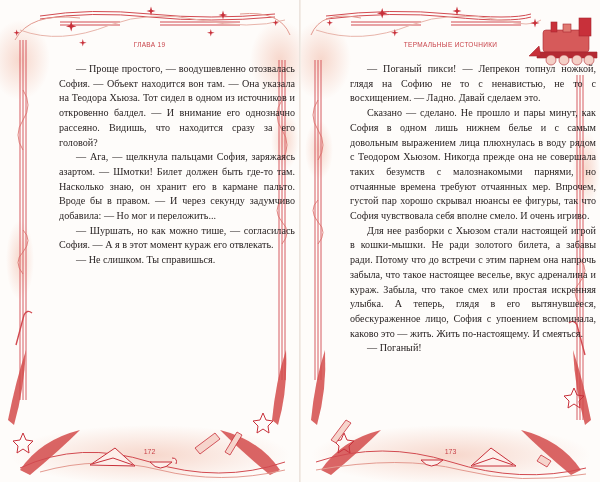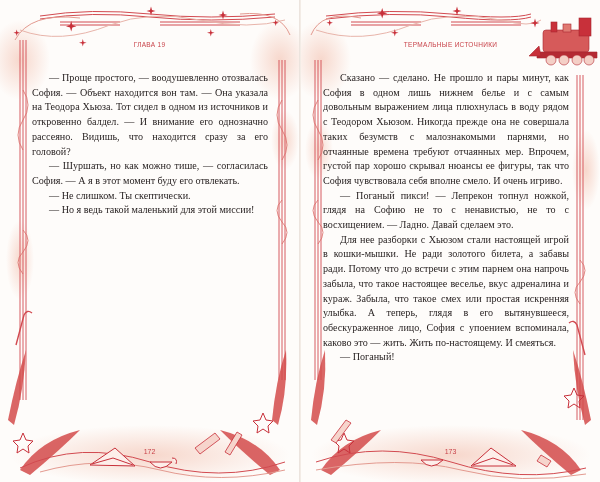--- a/index.html
+++ b/index.html
@@ -9,22 +9,22 @@
   .page { position: relative; width: 300px; height: 482px; background: #fefcfa; overflow: hidden; }
   .page.left { border-right: 1px solid #ece4de; }
   .page.right { border-left: 1px solid #f3ece6; }
   .frame { position: absolute; left: 0; top: 0; width: 300px; height: 482px; pointer-events: none; }
   .running-head {
     position: absolute; top: 41px; left: 0; width: 100%; text-align: center;
     font-family: "Liberation Sans", sans-serif; font-size: 6.5px; letter-spacing: 0.3px;
     color: #c8434a; text-transform: uppercase; font-stretch: condensed;
   }
   .text {
-    position: absolute; top: 71px; font-family: "Liberation Serif", serif;
-    font-size: 10.15px; line-height: 14.7px; color: #2a2424; text-align: justify;
+    position: absolute; top: 62px; font-family: "Liberation Serif", serif;
+    font-size: 10.15px; line-height: 14.7px; color: #2a2424; text-align: justify; margin-left: 27px;
   }
   .page.left .text { left: 32px; width: 236px; }
   .page.right .text { left: 322px; width: 246px; left: 22px; }
   .text p { text-indent: 17px; margin: 0; hyphens: manual; }
   .folio {
     position: absolute; bottom: 27px; left: 0; width: 100%; text-align: center;
     font-family: "Liberation Sans", sans-serif; font-size: 7px; color: #c8434a;
   }
 </style>
 </head>
@@ -120,23 +120,23 @@
       <g fill="#f6d4cc" stroke="#c8303a" stroke-width="0.8">
         <path d="M195 448 l 20 -15 5 6 -20 15z"></path>
         <path d="M225 452 l 12 -20 5 3 -12 20z"></path>
       </g>
     </svg>
 
     <div class="running-head">Глава 19</div>
 
     <div class="text">
       <p>— Проще простого, — воодушевленно отозвалась София. — Объект находится вон там. — Она указала на Теодора Хьюза. Тот сидел в одном из источников и откровенно балдел. — И внимание его однозначно рассеяно. Видишь, что находится сразу за его головой?</p>
-      <p>— Шуршать, но как можно тише, — согласилась София. — А я в этот момент буду его отвлекать.</p>
-      <p>— Не слишком. Ты скептически.</p>
-      <p>— Но я ведь такой маленький для этой миссии!</p>
+      <p>— Ага, — щелкнула пальцами София, заряжаясь азартом. — Шмотки! Билет должен быть где-то там. Насколько знаю, он хранит его в кармане пальто. Вроде бы в правом. — И через секунду задумчиво добавила: — Но мог и переложить...</p>
+      <p>— Шуршать, но как можно тише, — согласилась София. — А я в этот момент кураж его отвлекать.</p>
+      <p>— Не слишком. Ты справишься.</p>
     </div>
 
     <div class="folio">172</div>
   </div>
 
   <div class="page right">
     <svg class="frame" viewBox="0 0 300 482">
       <defs>
         <radialGradient id="wash2" cx="50%" cy="50%" r="50%">
           <stop offset="0%" stop-color="#f1b9a6" stop-opacity="0.55"></stop>
@@ -219,22 +219,22 @@
       </g>
       <g fill="#f6d4cc" stroke="#c8303a" stroke-width="0.8">
         <path d="M30 440 l 15 -20 5 3 -15 20z"></path>
         <path d="M240 455 l 10 6 -4 6 -10 -6z"></path>
       </g>
     </svg>
 
     <div class="running-head">Термальные источники</div>
 
     <div class="text">
+      <p>— Поганый пикси! — Лепрекон топнул ножкой, глядя на Софию не то с ненавистью, не то с восхищением. — Ладно. Давай сделаем это.</p>
       <p>Сказано — сделано. Не прошло и пары минут, как София в одном лишь нижнем белье и с самым довольным выражением лица плюхнулась в воду рядом с Теодором Хьюзом. Никогда прежде она не совершала таких безумств с малознакомыми парнями, но отчаянные времена требуют отчаянных мер. Впрочем, густой пар хорошо скрывал нюансы ее фигуры, так что София чувствовала себя вполне смело. И очень игриво.</p>
-      <p>— Поганый пикси! — Лепрекон топнул ножкой, глядя на Софию не то с ненавистью, не то с восхищением. — Ладно. Давай сделаем это.</p>
       <p>Для нее разборки с Хьюзом стали настоящей игрой в кошки-мышки. Не ради золотого билета, а забавы ради. Потому что до встречи с этим парнем она напрочь забыла, что такое настоящее веселье, вкус адреналина и кураж. Забыла, что такое смех или простая искренняя улыбка. А теперь, глядя в его вытянувшееся, обескураженное лицо, София с упоением вспоминала, каково это — жить. Жить по-настоящему. И смеяться.</p>
       <p>— Поганый!</p>
     </div>
 
     <div class="folio">173</div>
   </div>
 
 </div>
 
 </body></html>

